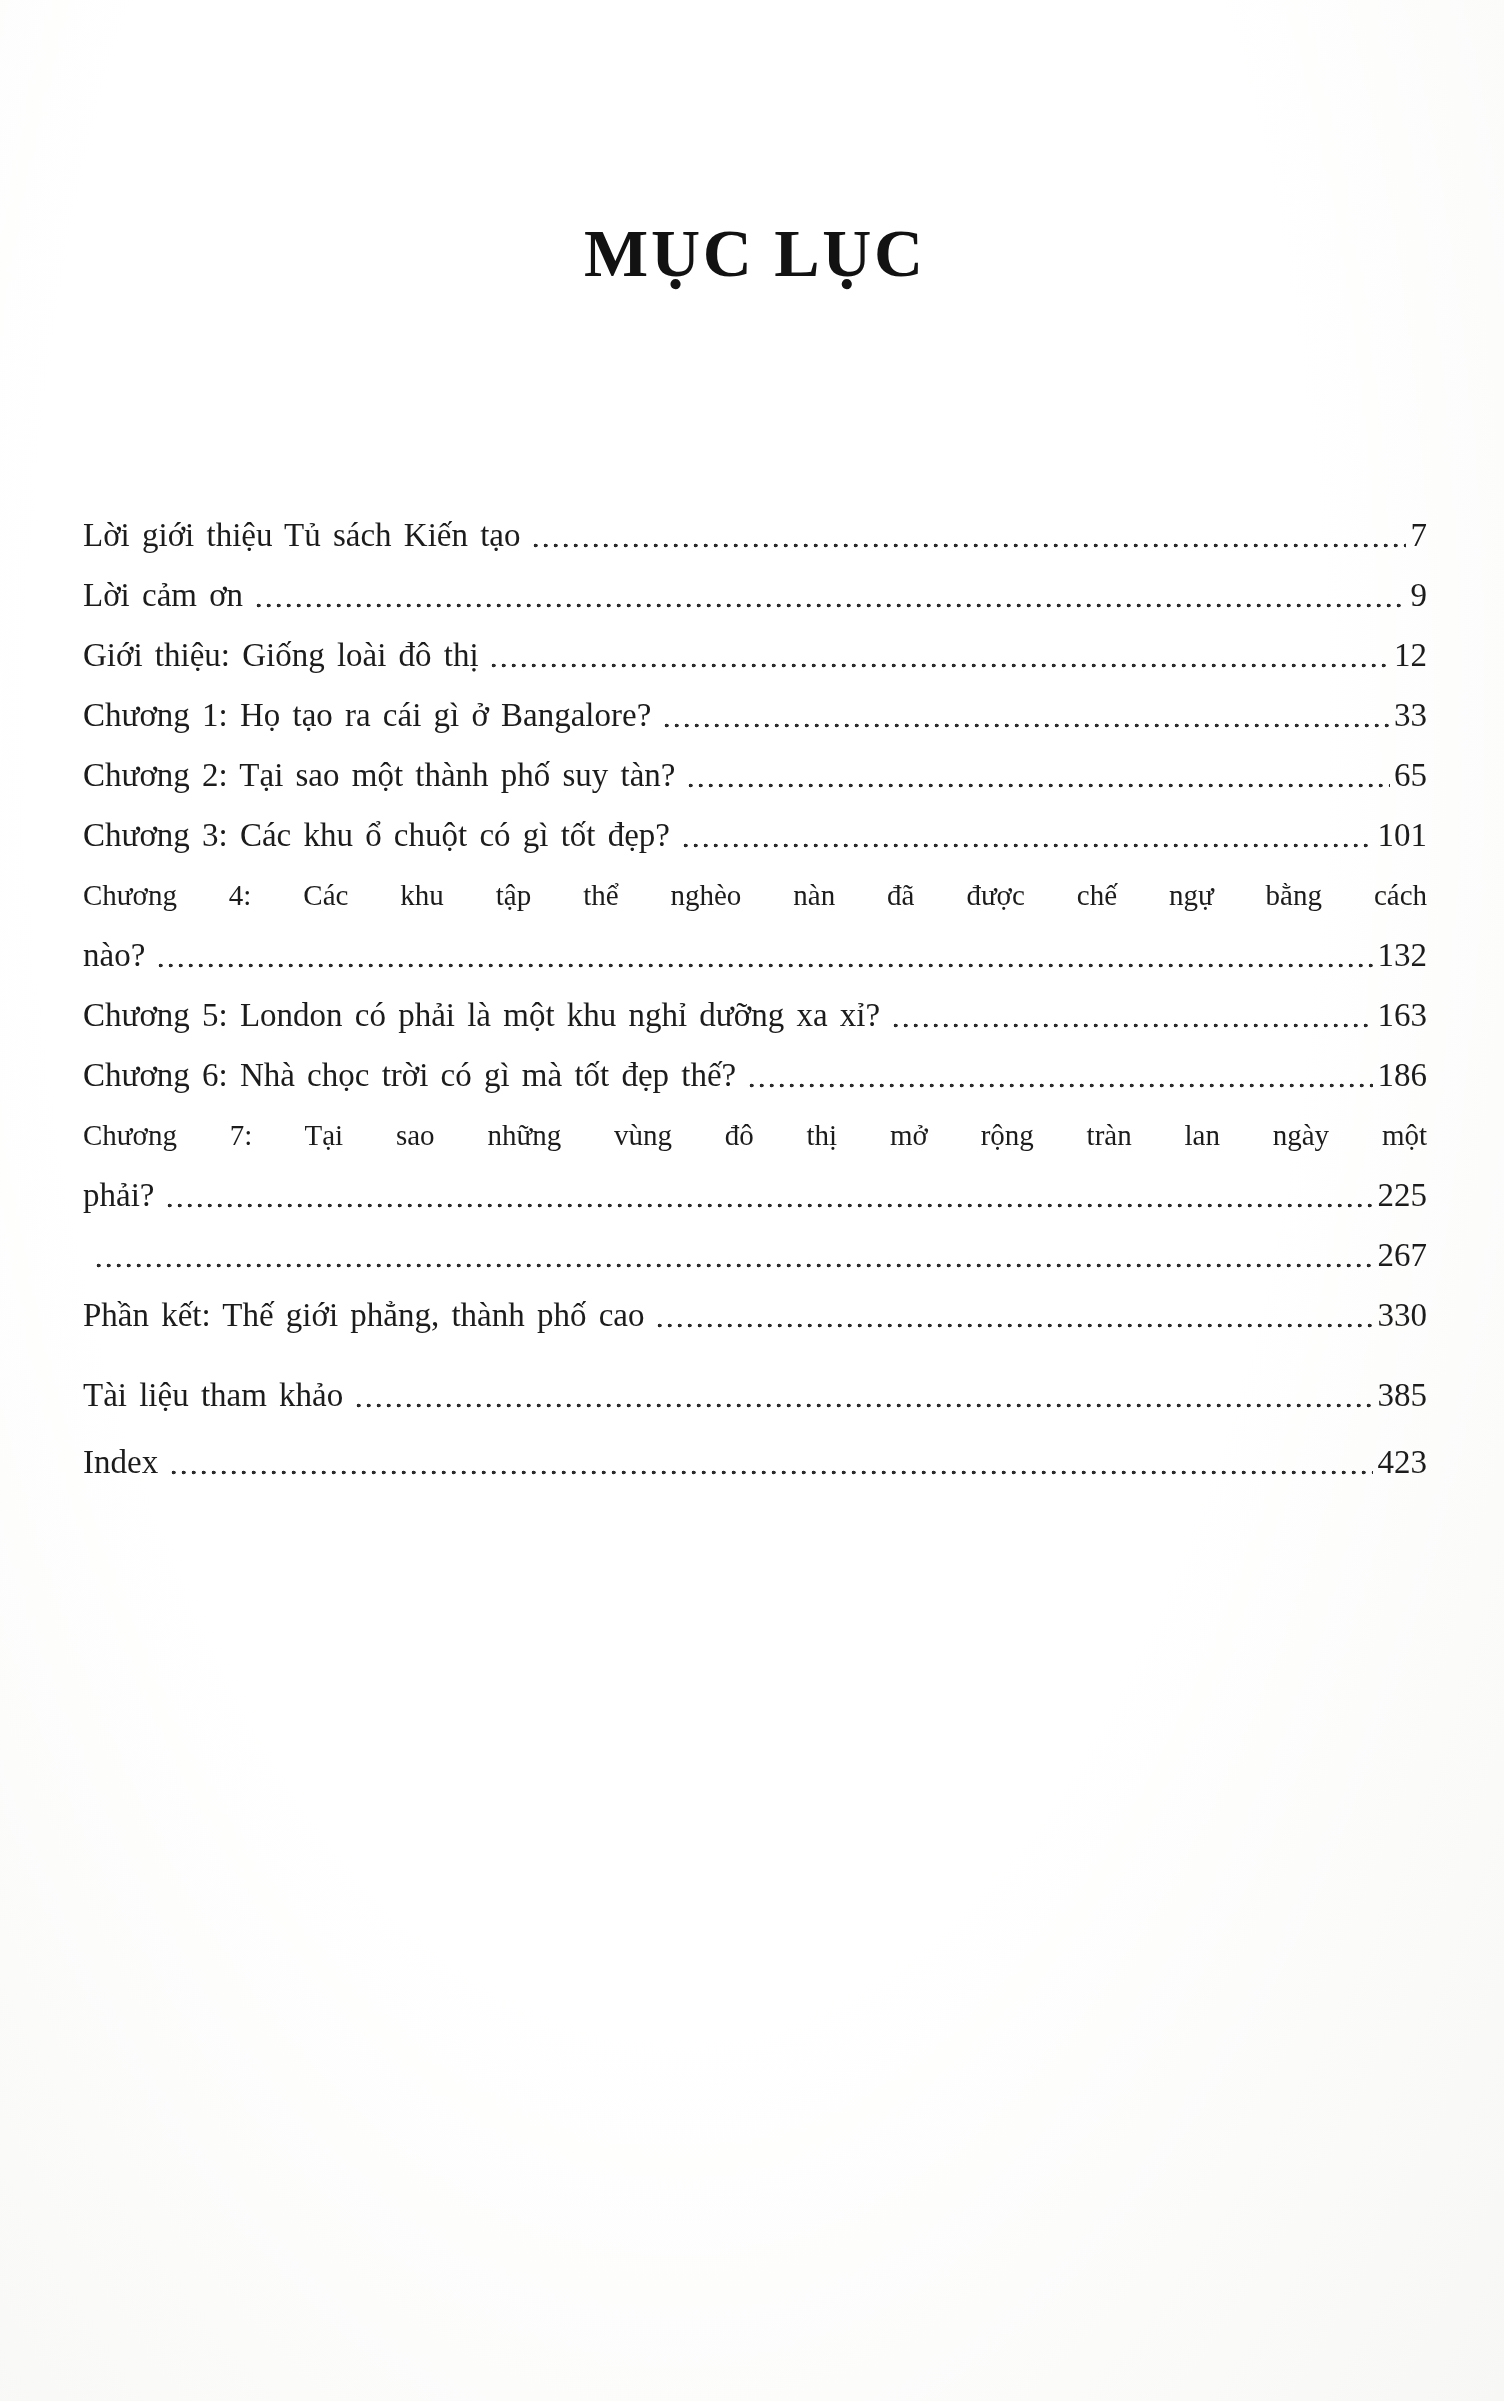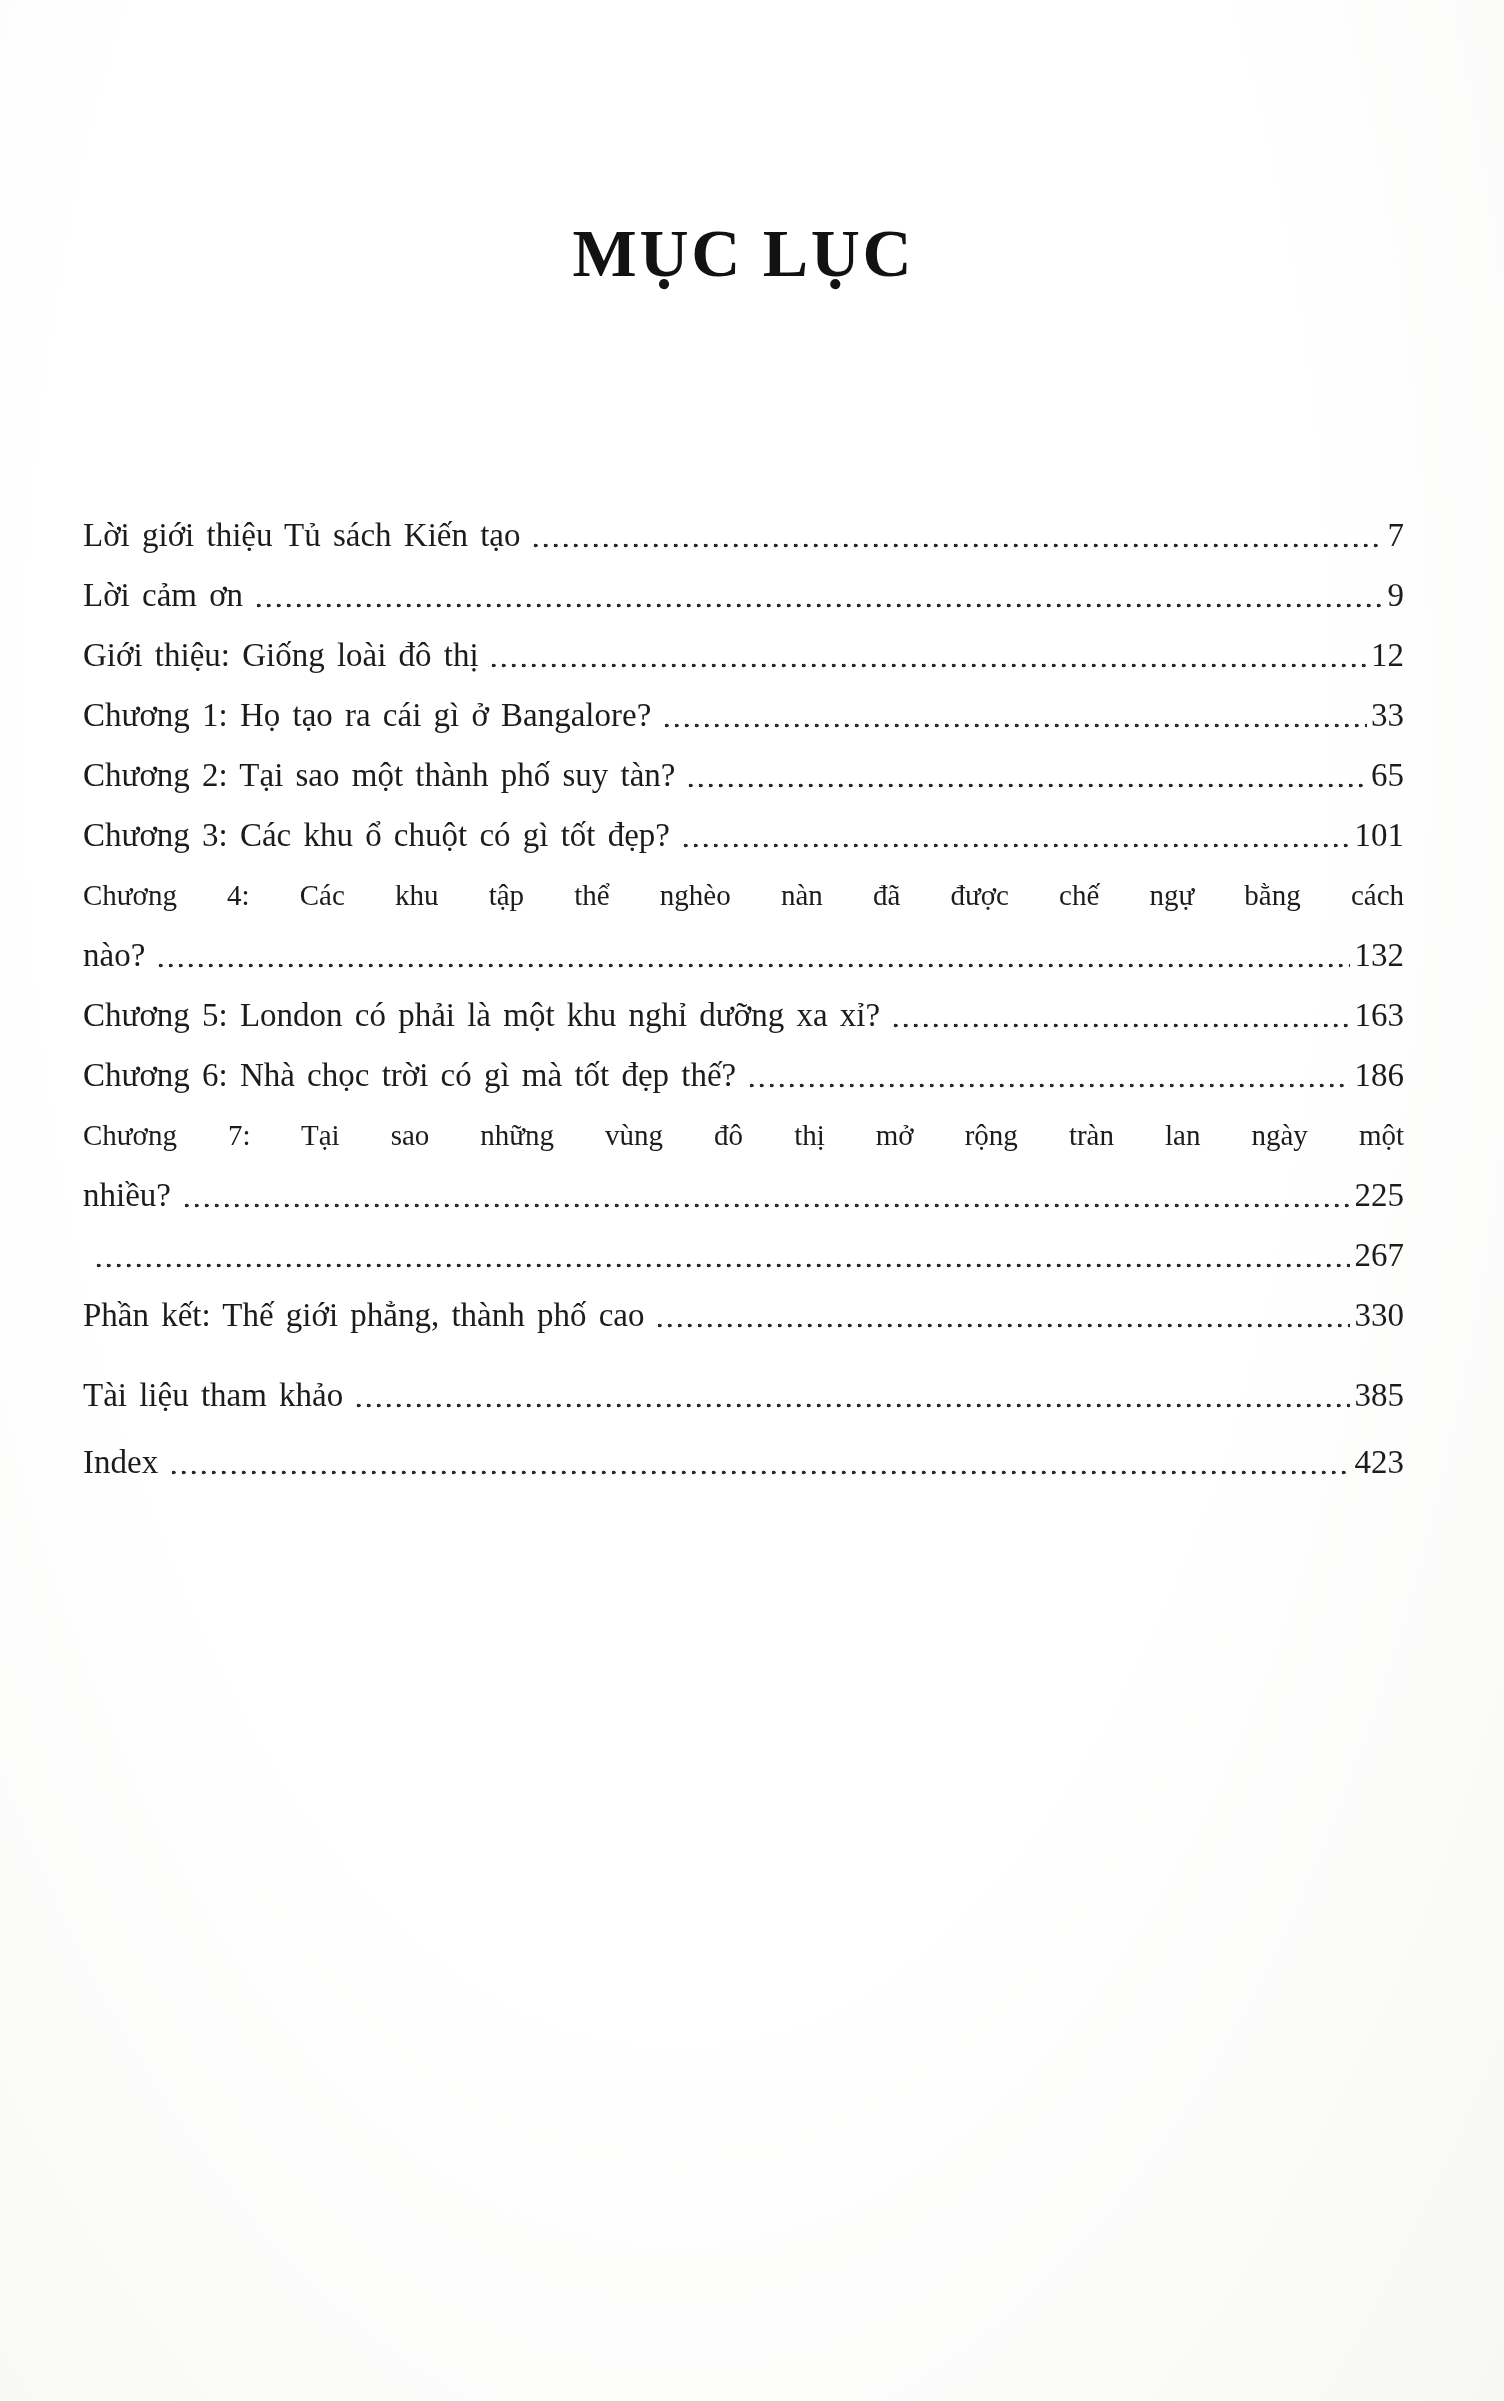--- a/index.html
+++ b/index.html
@@ -12,21 +12,21 @@
     overflow: hidden;
     font-family: "Liberation Serif", "DejaVu Serif", serif;
     color: #1c1c1c;
     background: #ffffff;
   }
   .page {
     position: relative;
     width: 1505px;
     height: 2401px;
     box-sizing: border-box;
-    padding: 214px 101px 0 83px;
+    padding: 214px 78px 0 83px;
     background: radial-gradient(ellipse at 45% 30%, #ffffff 55%, #f7f7f5 100%);
   }
   .title {
     margin: 0;
     text-align: center;
     font-size: 68px;
     font-weight: bold;
     letter-spacing: 2.7px;
     color: #121212;
   }
@@ -117,21 +117,21 @@
         <span class="leader"></span>
         <span class="toc-page-num">163</span>
       </div>
       <div class="toc-row">
         <span class="toc-label">Chương 6: Nhà chọc trời có gì mà tốt đẹp thế?</span>
         <span class="leader"></span>
         <span class="toc-page-num">186</span>
       </div>
       <div class="wrap-first">Chương 7: Tại sao những vùng đô thị mở rộng tràn lan ngày một</div>
       <div class="toc-row">
-        <span class="toc-label">nhiều?</span>
+        <span class="toc-label">phải?</span>
         <span class="leader"></span>
         <span class="toc-page-num">225</span>
       </div>
       <div class="toc-row">
         <span class="leader"></span>
         <span class="toc-page-num">267</span>
       </div>
       <div class="toc-row">
         <span class="toc-label">Phần kết: Thế giới phẳng, thành phố cao</span>
         <span class="leader"></span>

